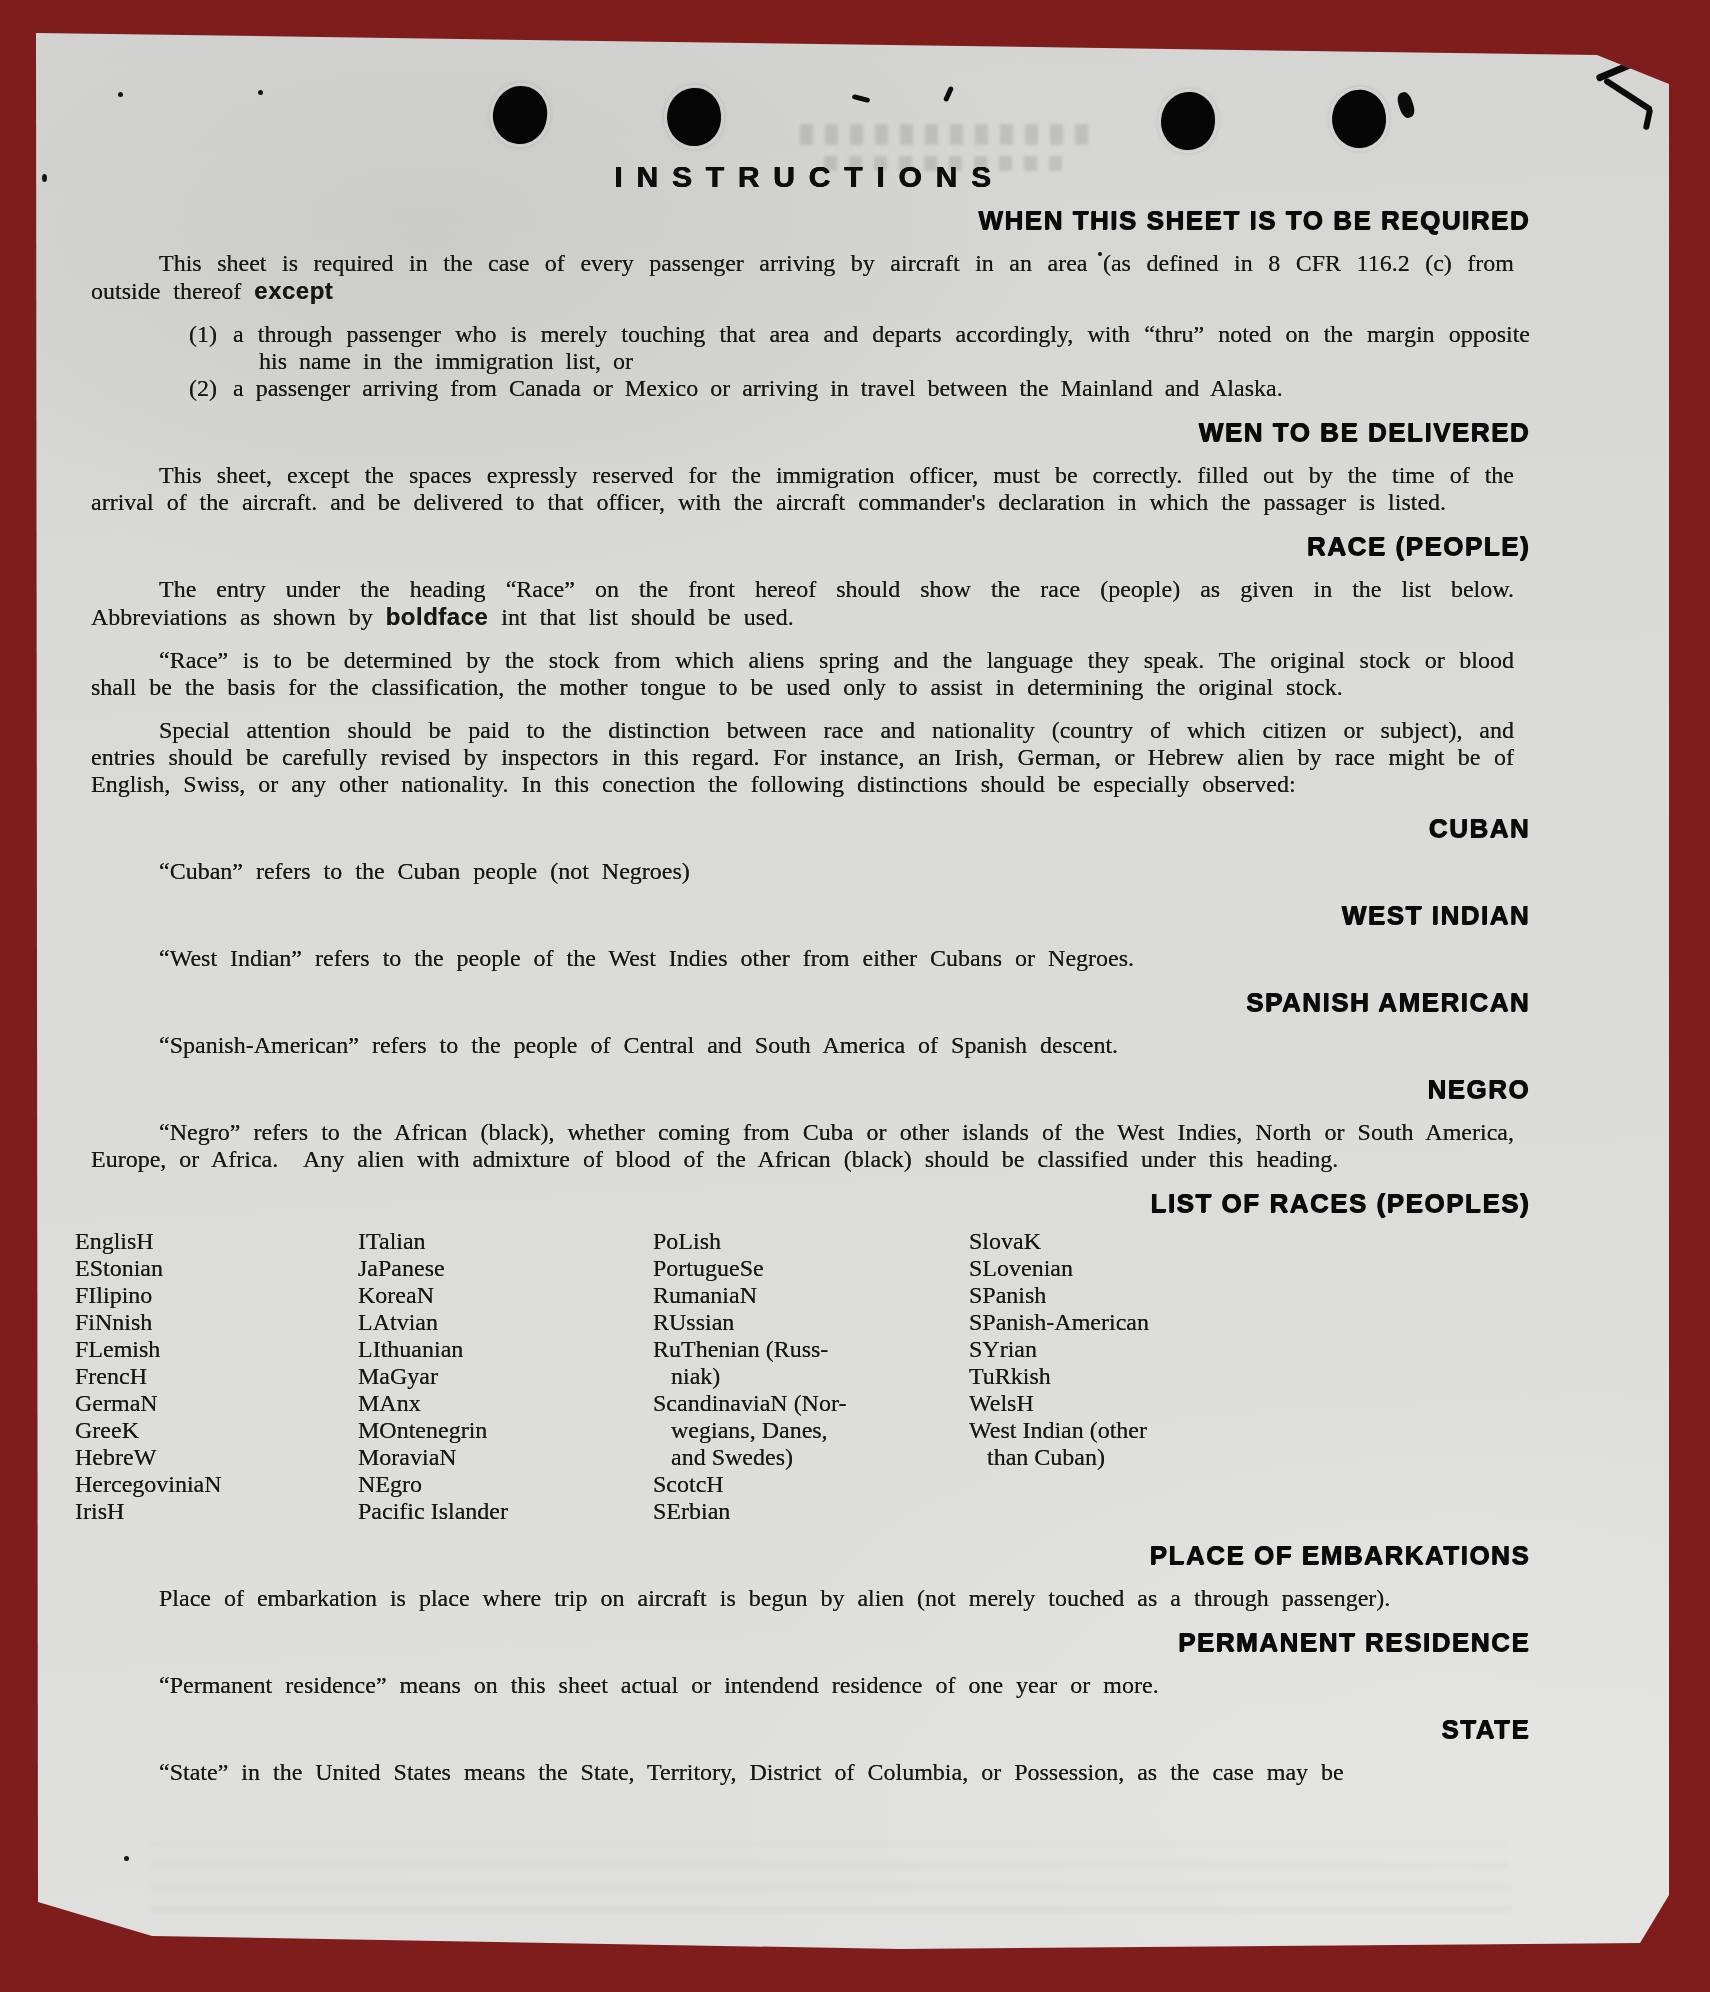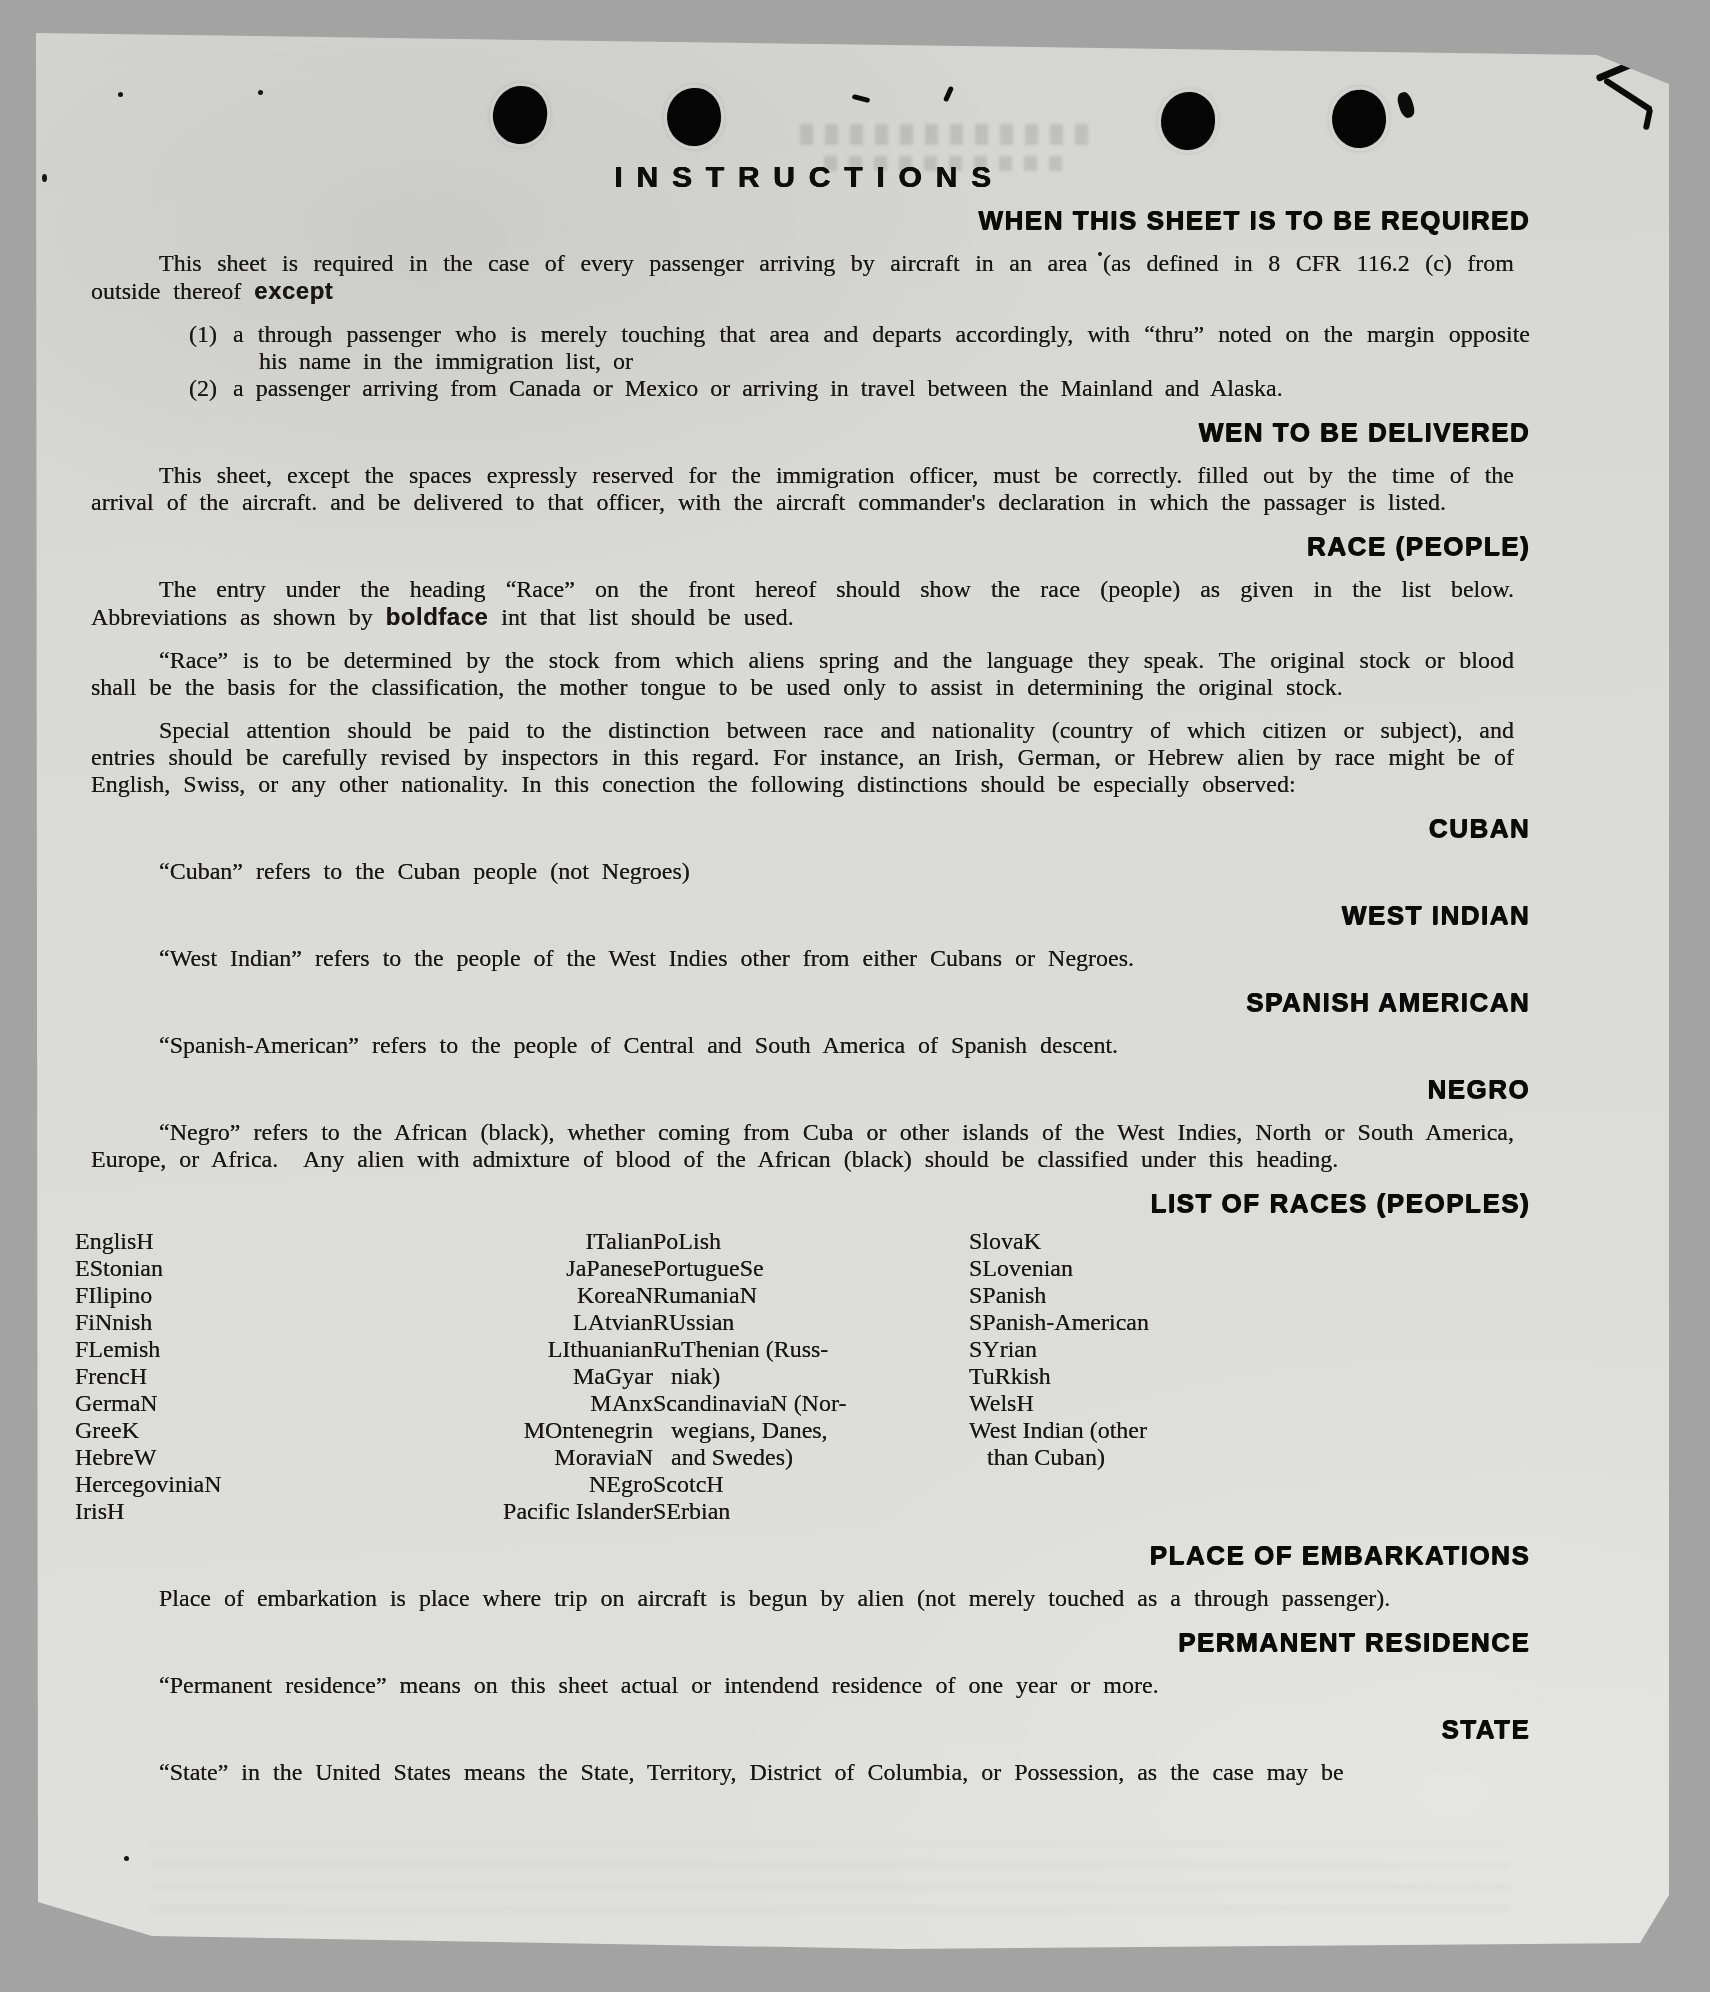--- a/index.html
+++ b/index.html
@@ -1,18 +1,18 @@
 <!DOCTYPE html>
 <html><head>
 <meta charset="utf-8">
 <style>
   html,body{margin:0;padding:0;background:#000;}
   body{width:1710px;height:1992px;position:relative;overflow:hidden;
        font-family:"Liberation Serif",serif;}
-  .stage{position:absolute;inset:0;background:#a3a3a3;padding-left:34px;}
+  .stage{position:absolute;inset:0;background:#7f1d1d;padding-left:34px;}
   
   .page{position:absolute;inset:0;
     background:linear-gradient(177deg,#d4d4d2 0%,#d9d9d7 30%,#dcdcda 62%,#e0e0de 100%);
     clip-path:polygon(36px 33px,1597px 55px,1669px 84px,1669px 1895px,
                       1640px 1943px,900px 1949px,152px 1936px,38px 1902px);
     box-shadow:inset 0 14px 22px rgba(0,0,0,.14), inset 14px 0 20px rgba(0,0,0,.08);
   }
   .tone{position:absolute;inset:0;pointer-events:none;
     background:
       radial-gradient(900px 500px at 25% 12%, rgba(0,0,0,.05), transparent 70%),
@@ -42,21 +42,21 @@
       font-size:26px;letter-spacing:1.5px;text-align:right;
       margin:17px 0 11px 0;color:#0b0b0b;
       text-shadow:.8px 0 0 #0b0b0b,0 .5px 0 #0b0b0b;}
   p.para{margin:16px;text-align:justify;text-indent:68px;word-spacing:7px;}
   p.para.nojust{text-align:left;}
   .nitem{padding-left:184px;text-indent:-70px;text-align:justify;word-spacing:6px;}
   .nitem .num{margin-right:16px;}
   b.hb{font-family:"Liberation Sans",sans-serif;font-weight:bold;letter-spacing:.5px;}
   
   .races{display:flex;margin-top:10px;white-space:pre;line-height:27px;}
-  .rc0{width:306px;}.rc1{width:283px;}.rc2{width:295px;text-align:right;}.rc3{width:316px;}.rc4{width:auto;}
+  .rc0{width:306px;}.rc1{width:283px;}.rc2{width:295px;}.rc3{width:316px;}.rc4{width:auto;}
 </style>
 </head>
 <body>
 
 <div class="stage">
   <div class="page">
     <div class="tone"></div>
 
     <span class="hole" style="left:493px;top:86px;transform:rotate(6deg);"></span>
     <span class="hole" style="left:667px;top:88px;transform:rotate(-4deg);"></span>

